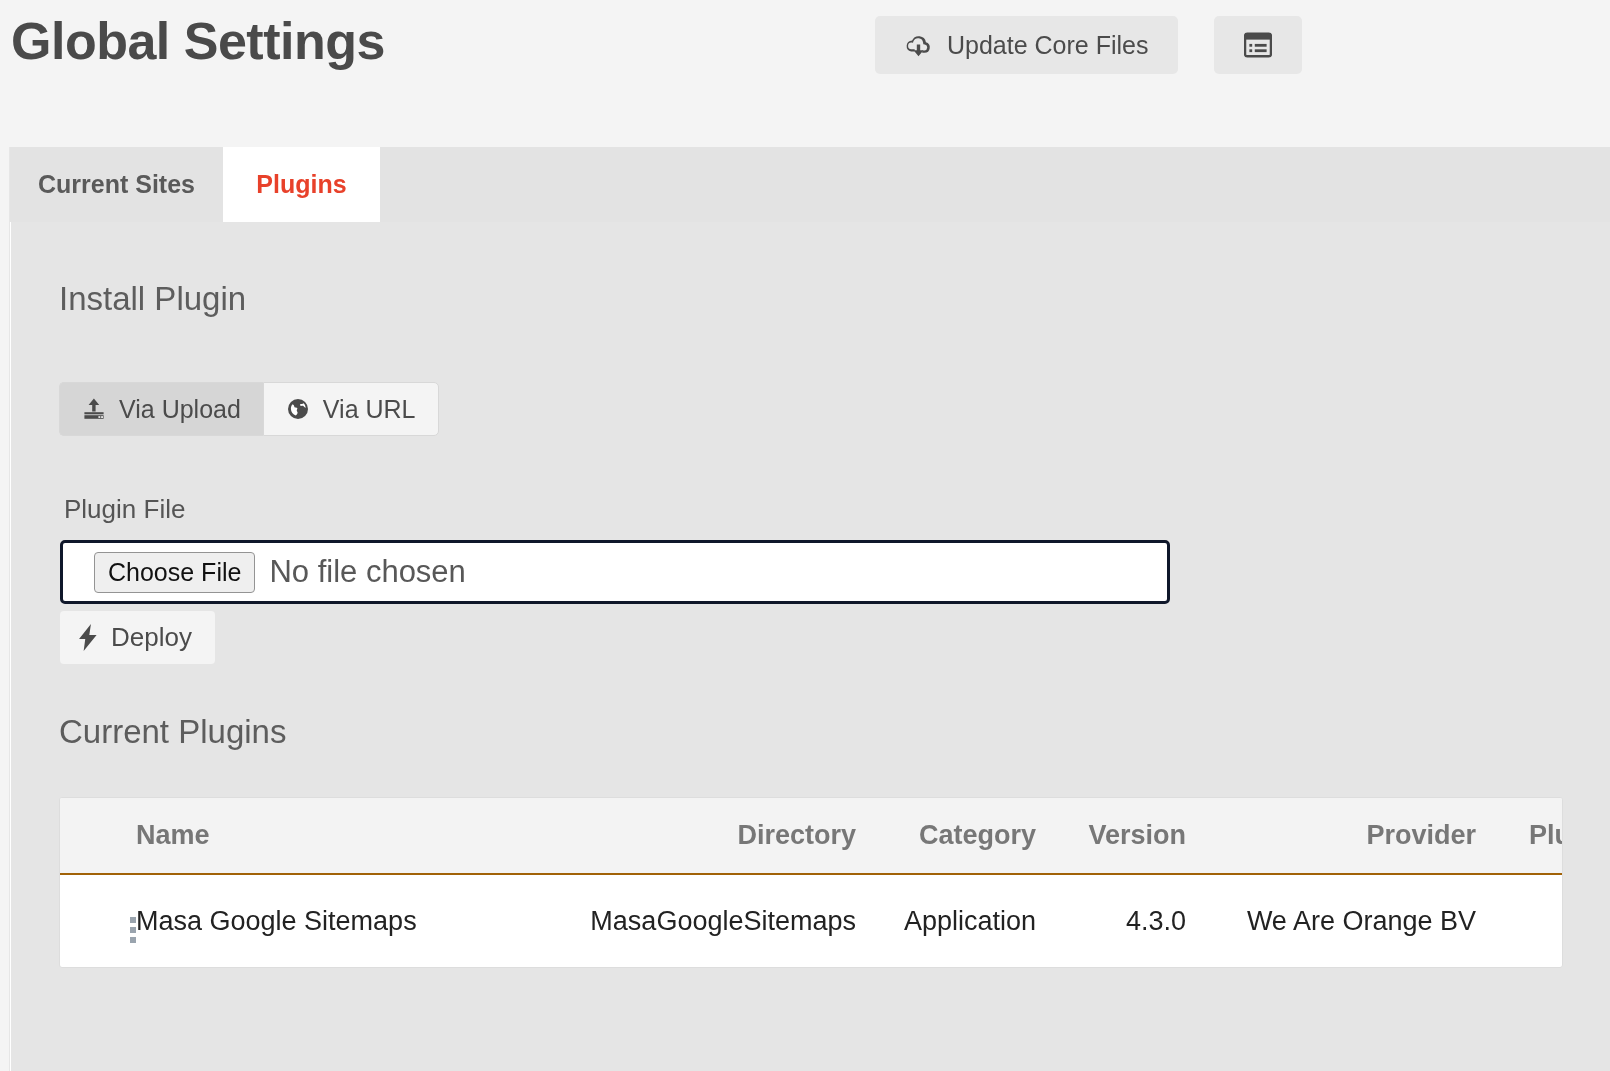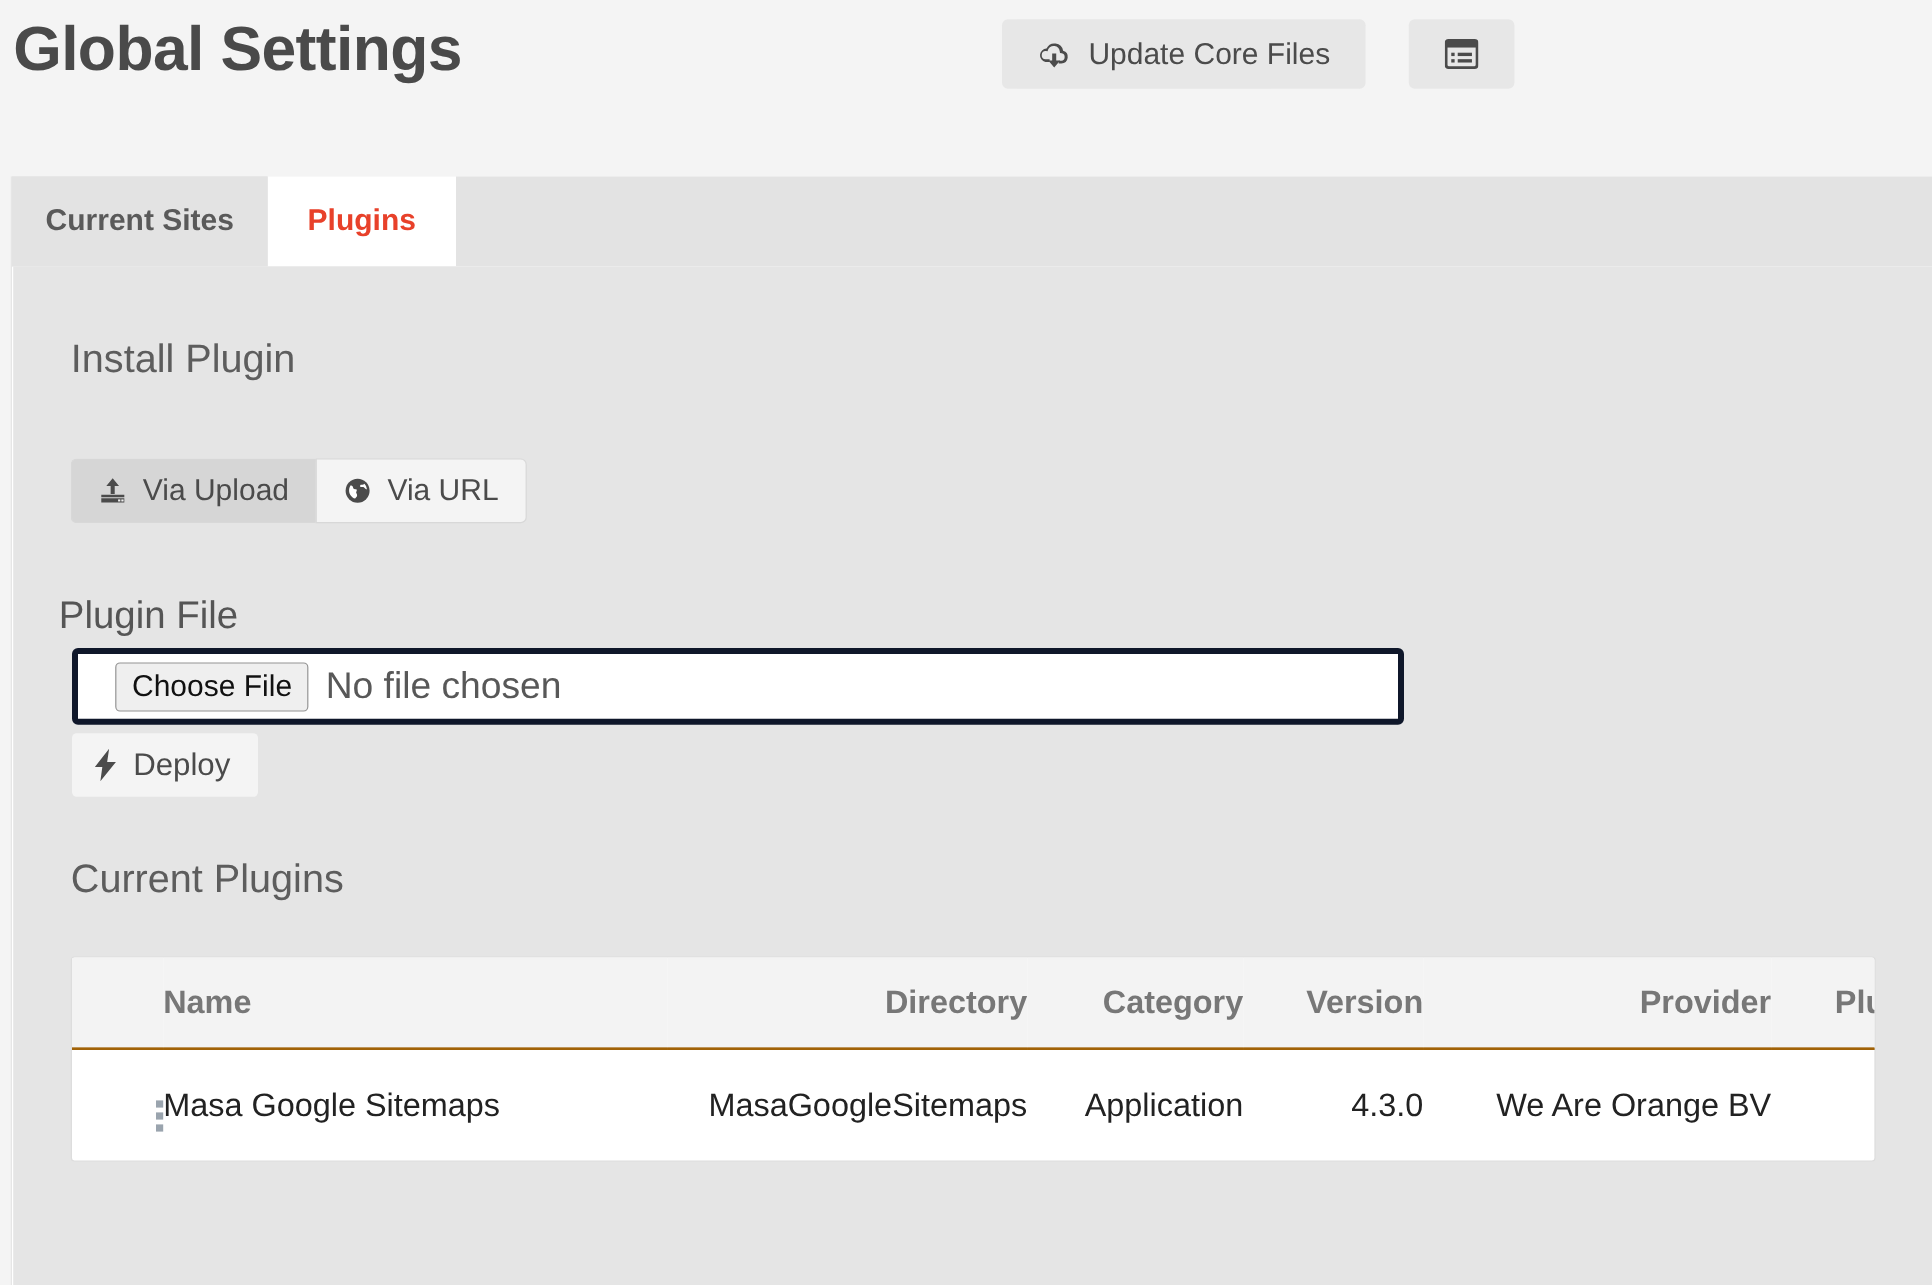--- a/index.html
+++ b/index.html
@@ -38,21 +38,21 @@
     left: 11px; top: 10px;
     font-size: 52px;
     font-weight: bold;
     color: #4a4a4a;
     letter-spacing: -0.5px;
     line-height: 1.2;
     white-space: nowrap;
   }
   .header-actions {
     position: absolute;
-    left: 835px; top: 16px;
+    left: 875px; top: 16px;
     display: flex;
     gap: 36px;
     align-items: center;
   }
   .hbtn {
     background: #e7e7e7;
     border: none;
     border-radius: 5px;
     height: 58px;
     padding: 0 30px;
@@ -141,31 +141,31 @@
     border-right: none;
   }
   .seg-inactive {
     background: #f4f4f4;
     border-radius: 0 5px 5px 0;
   }
 
   
   .field-label {
     position: absolute;
-    left: 38px; top: 272px;
-    font-size: 32px;
+    left: 53px; top: 272px;
+    font-size: 26px;
     color: #555555;
     white-space: nowrap;
   }
   .file-input {
     position: absolute;
     left: 49px; top: 318px;
     width: 1110px; height: 64px;
     background: #ffffff;
-    border: 5px solid #0f172a;
+    border: 3px solid #0f172a;
     border-radius: 5px;
     display: flex;
     align-items: center;
     padding-left: 31px;
     gap: 14px;
     cursor: pointer;
   }
   .choose-file-btn {
     background: #efefef;
     border: 1px solid #949494;

